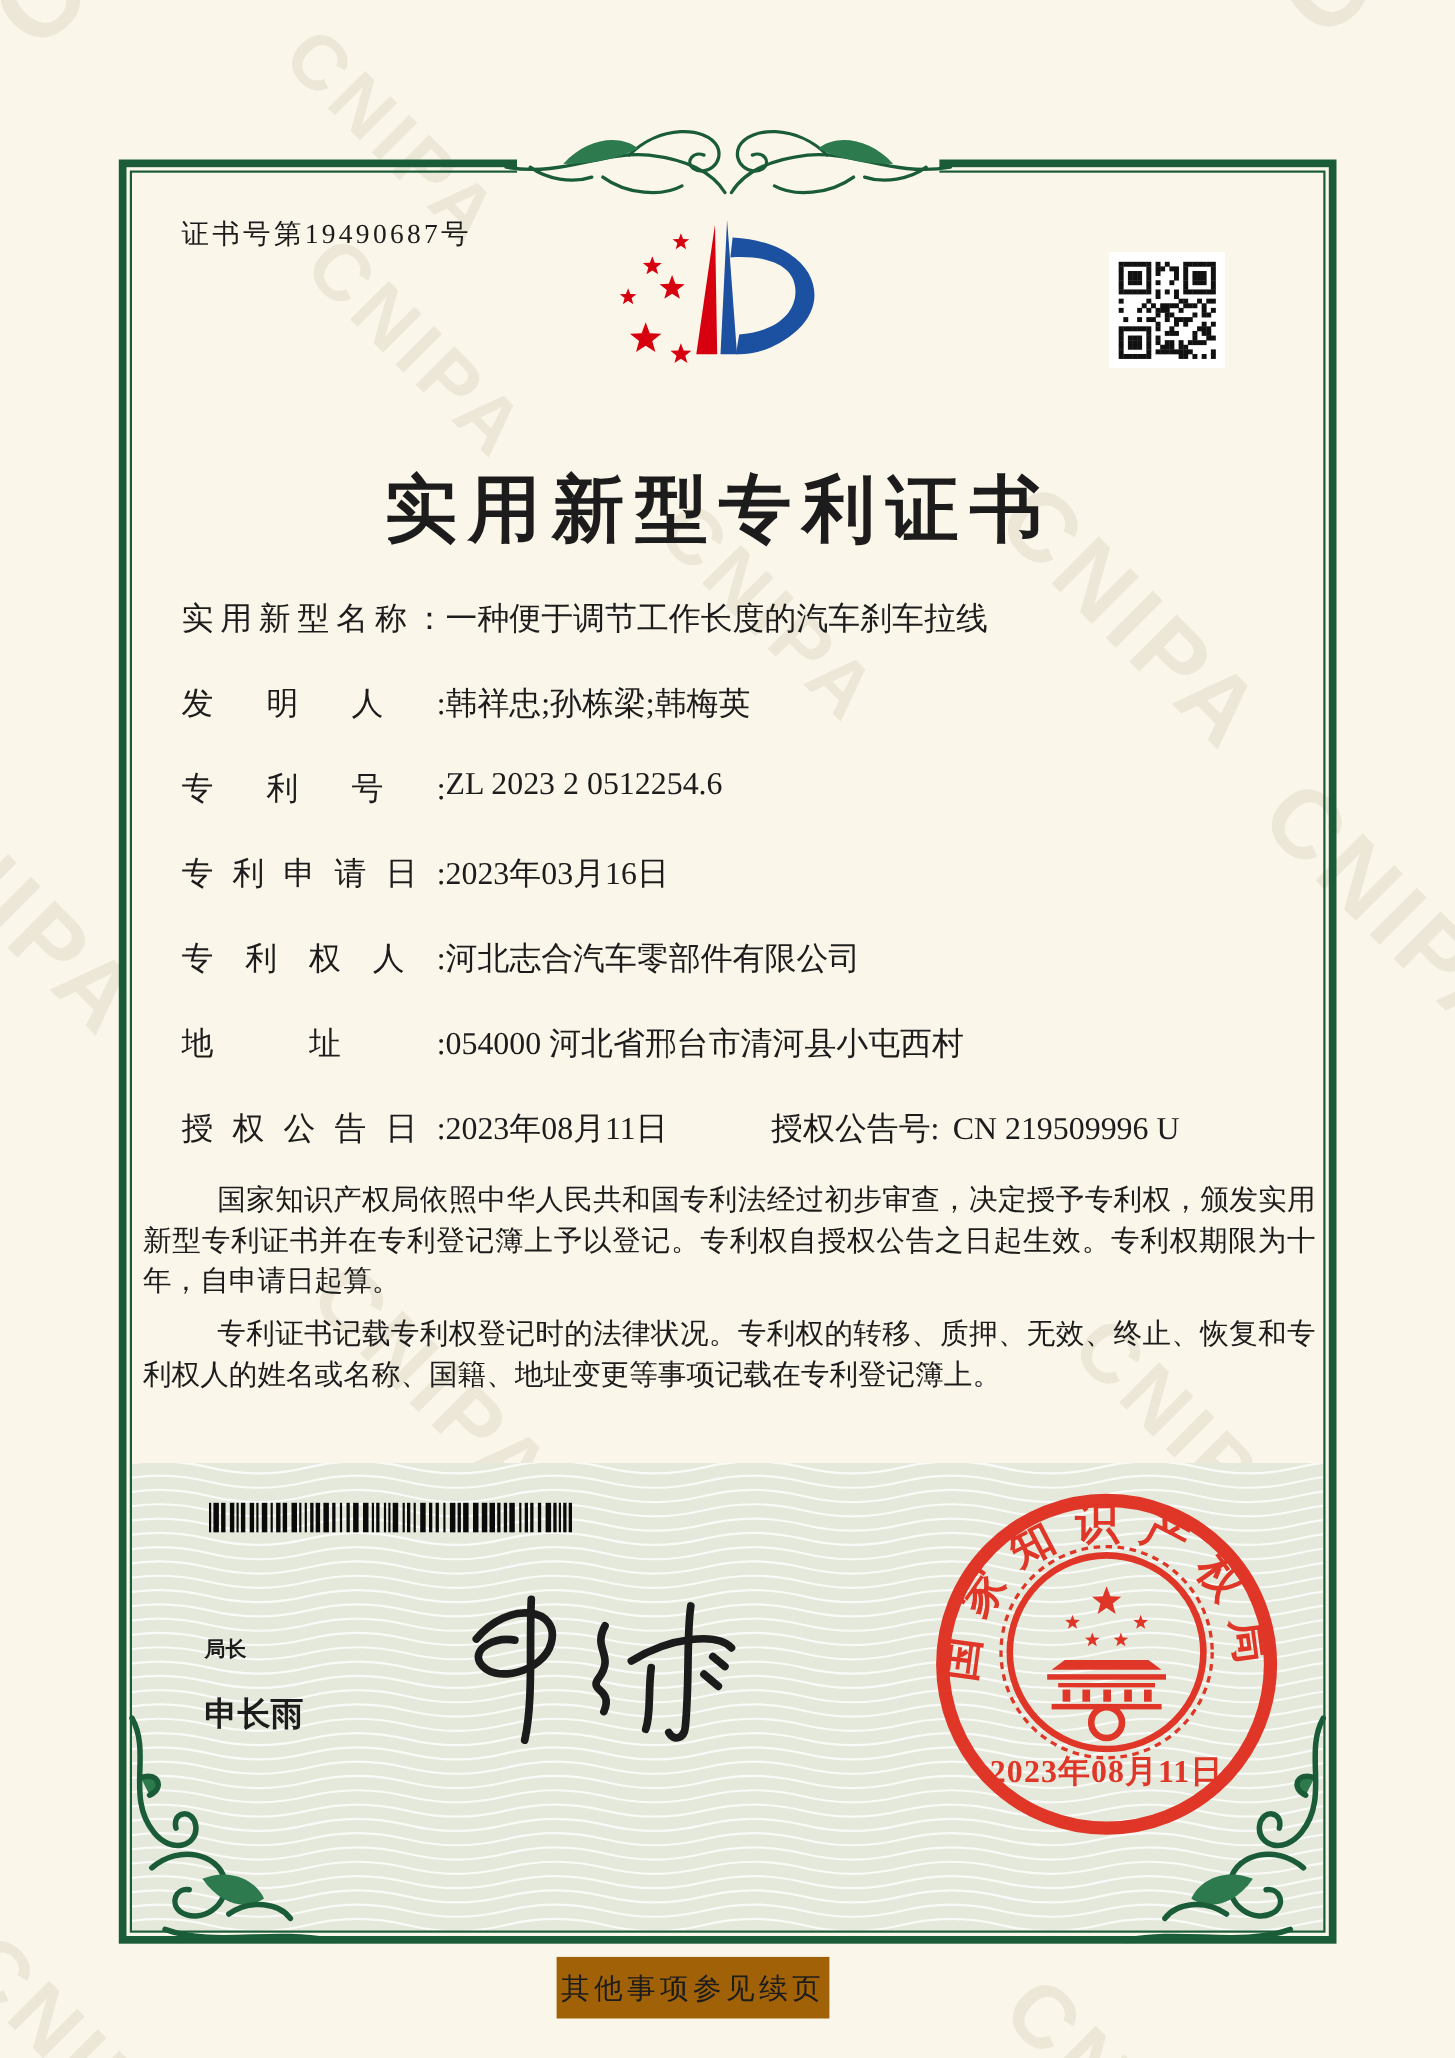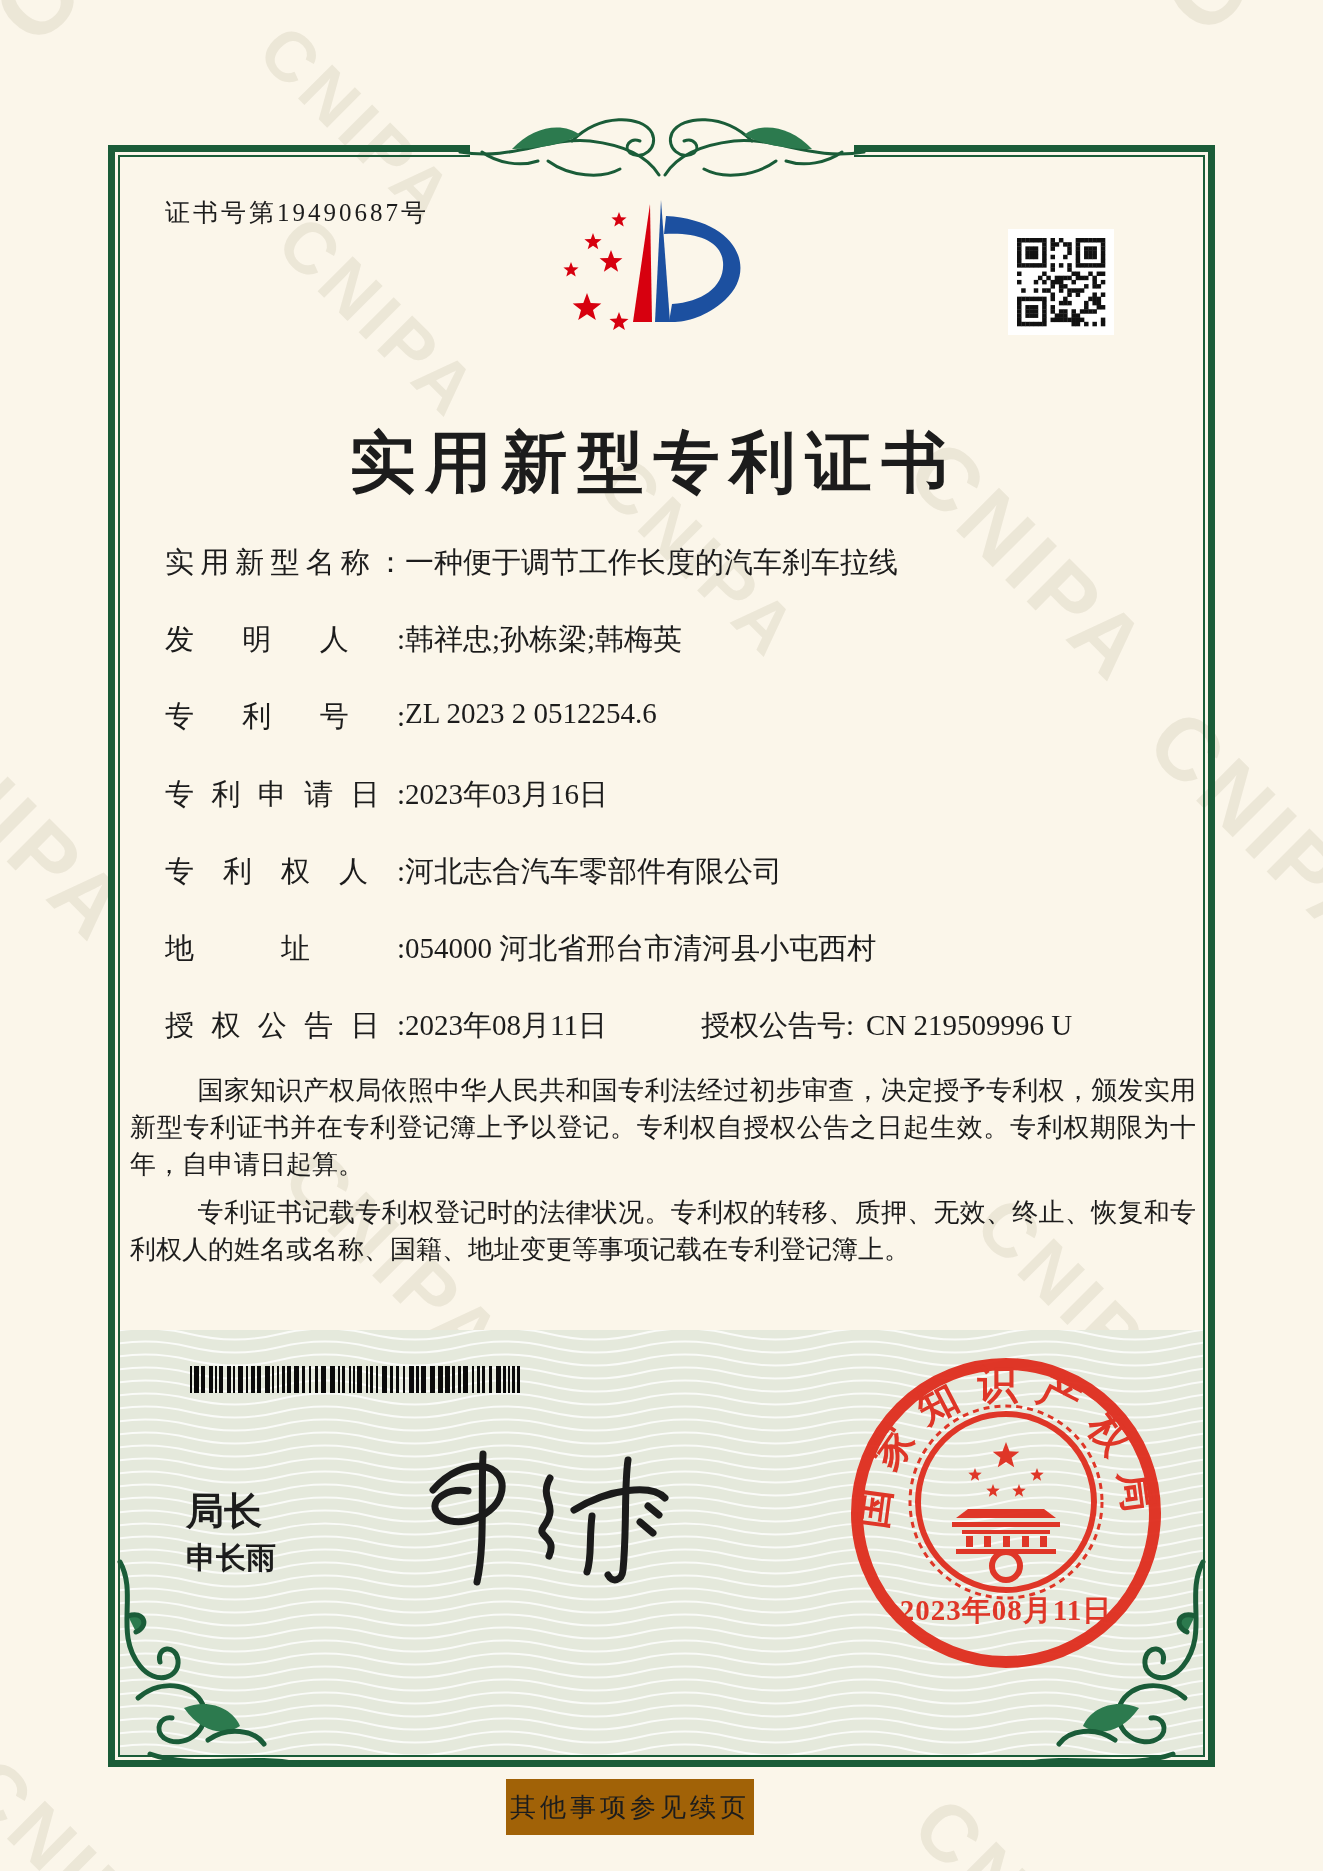--- a/index.html
+++ b/index.html
@@ -31,21 +31,21 @@
   .title{position:absolute;left:0;right:16px;top:418px;text-align:center;
     font-size:66px;font-weight:bold;letter-spacing:10px;margin:0;}
   .row{position:absolute;left:165px;font-size:29px;white-space:nowrap;}
   .flabel{display:inline-block;width:240px;text-align:justify;text-align-last:justify;vertical-align:top;}
   .fvalue{}
   .pair2{position:absolute;left:536px;top:0;white-space:nowrap;}
   .pair2 .fvalue{margin-left:12px;}
   .paras{position:absolute;left:130px;top:1072px;width:1066px;font-size:26px;line-height:37px;text-align:justify;}
   .paras p{margin:0 0 11px 0;text-indent:2.6em;}
   .barcode{position:absolute;left:190px;top:1366px;}
-  .sig-title{position:absolute;left:186px;top:1486px;font-family:"Liberation Sans","DejaVu Sans",sans-serif;font-size:38px;font-weight:bold;}
+  .sig-title{position:absolute;left:186px;top:1486px;font-family:"Liberation Sans","DejaVu Sans",sans-serif;font-size:19px;font-weight:bold;}
   .sig-name{position:absolute;left:186px;top:1538px;font-family:"Liberation Sans","DejaVu Sans",sans-serif;font-size:30px;font-weight:bold;}
   .signature{position:absolute;left:378px;top:1438px;}
   .seal{position:absolute;left:845px;top:1352px;opacity:.94;}
   .page-info{position:absolute;left:0;right:0;top:1720px;text-align:center;font-size:25px;}
   .note-box{position:absolute;left:506px;top:1779px;width:248px;height:56px;background:#a16207;
     display:flex;align-items:center;justify-content:center;}
   .note-box span{font-size:26px;letter-spacing:4px;}
 </style>
 </head>
 <body>

